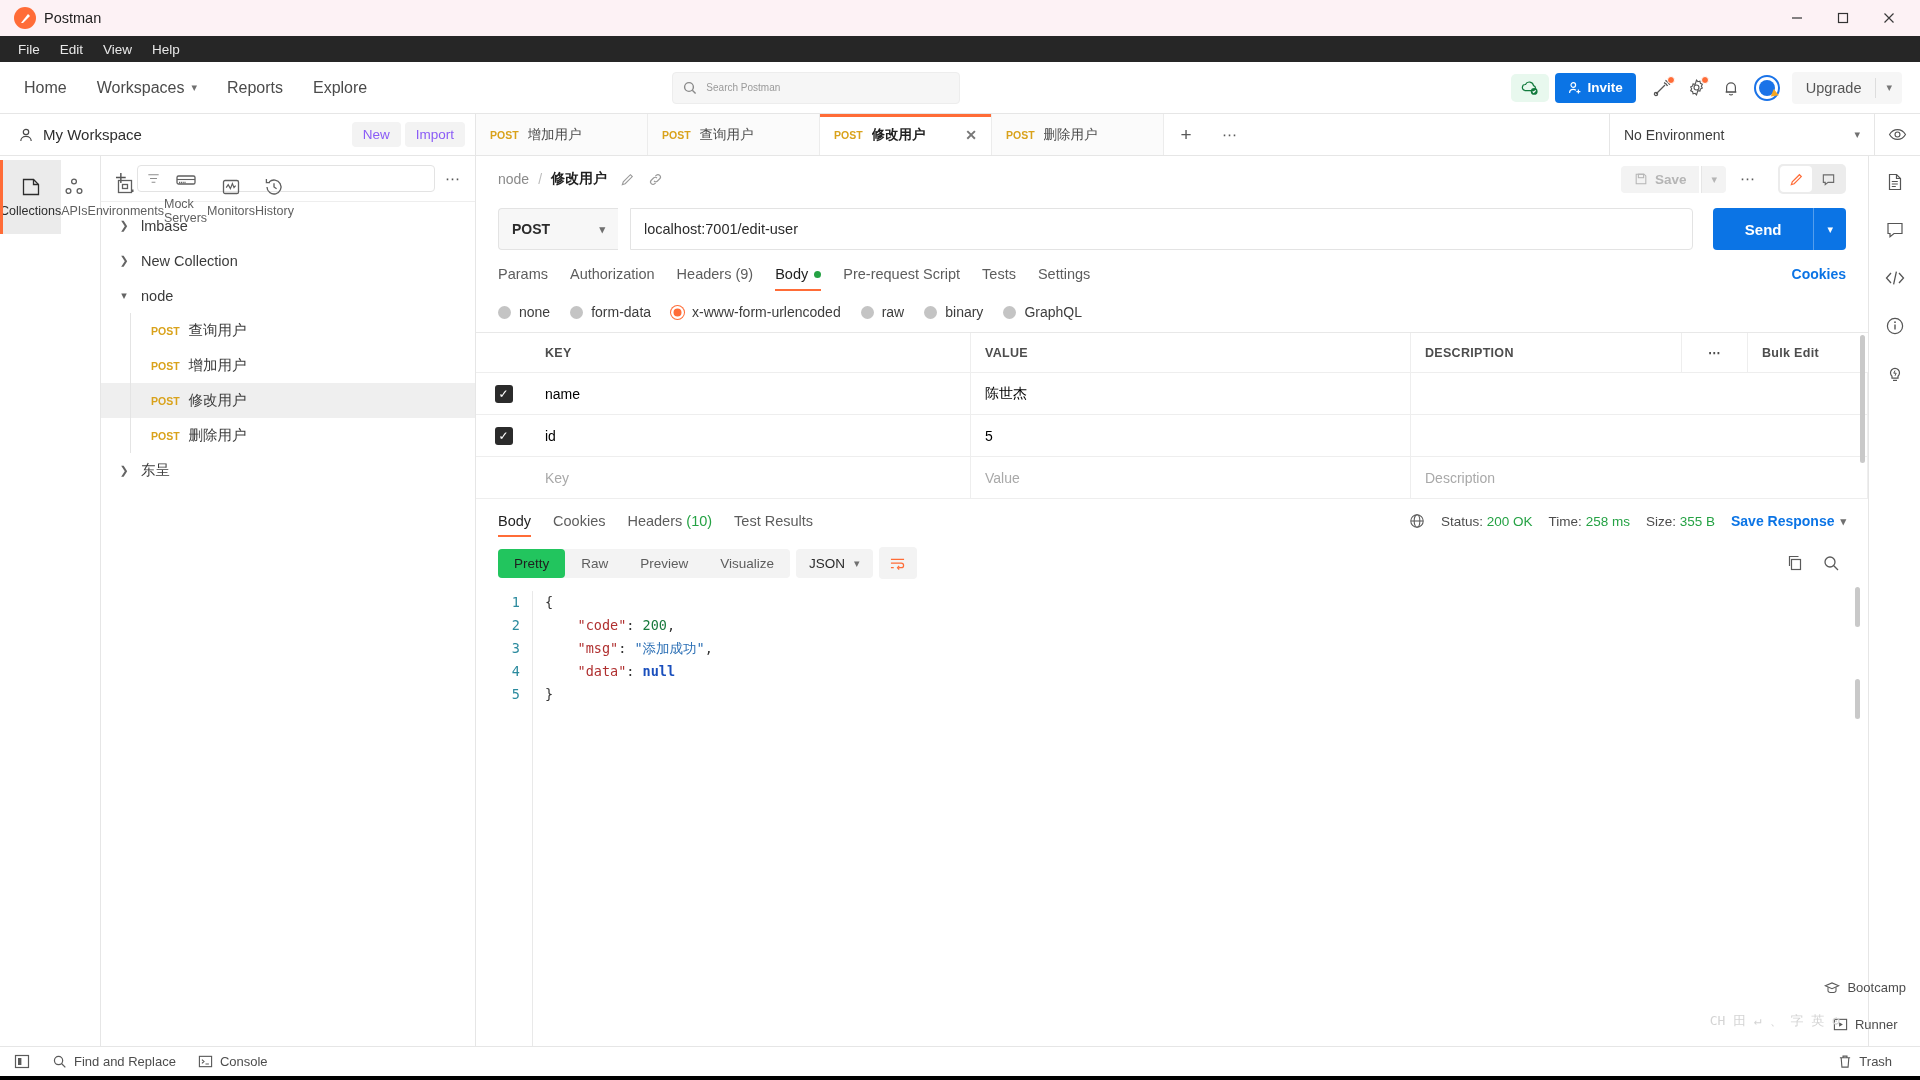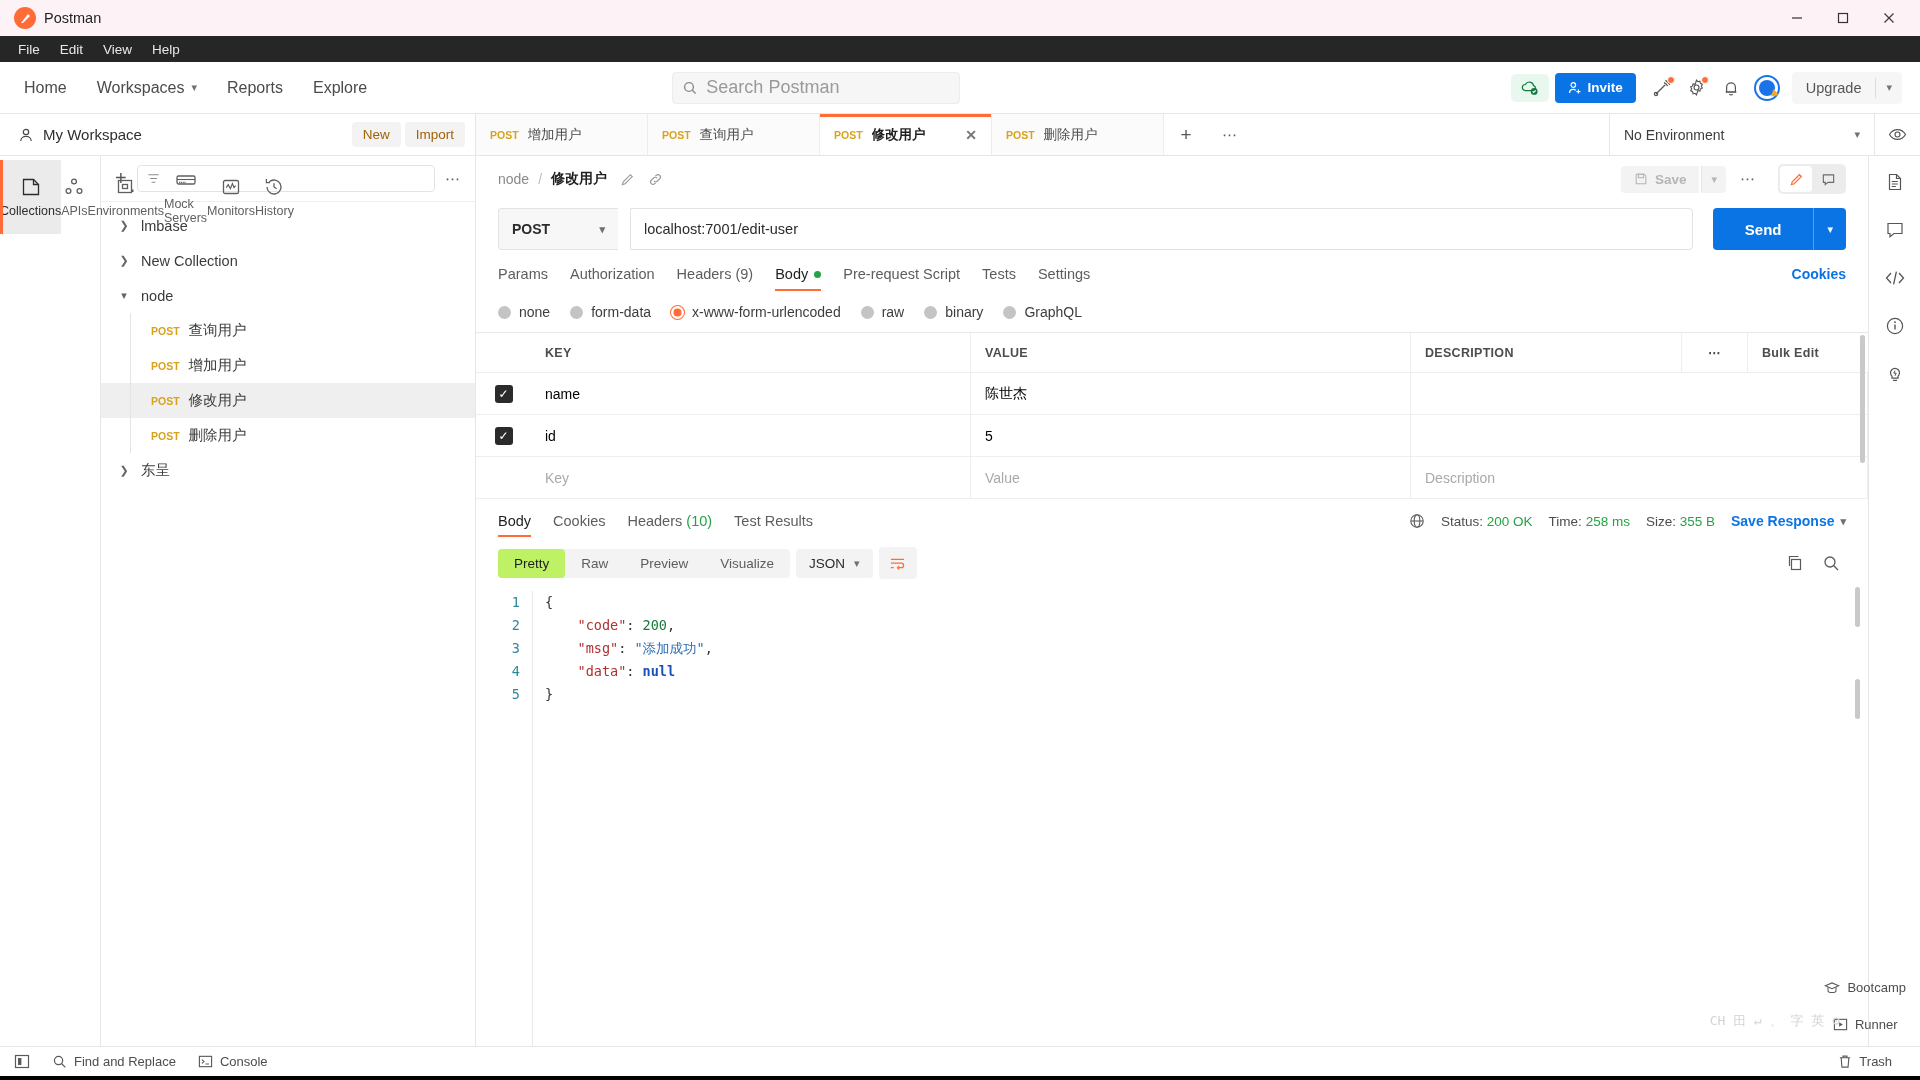--- a/index.html
+++ b/index.html
@@ -48,21 +48,21 @@
   .nav-link {
     font-size: 16px; color: #4b4b4b; margin-right: 30px;
     display: flex; align-items: center; gap: 7px;
   }
   .nav-link:first-child { margin-left: 6px; }
   .caret { font-size: 11px; color: #707070; }
 
   .searchbox {
     width: 288px; height: 32px; background: #f6f6f6; border: 1px solid #ededed;
     border-radius: 4px; display: flex; align-items: center; gap: 9px;
-    padding: 0 10px; margin: 0 auto; color: #9a9a9a; font-size: 18px;
+    padding: 0 10px; margin: 0 auto; color: #9a9a9a; font-size: 10px;
   }
 
   .topnav-right { display: flex; align-items: center; gap: 0; margin-left: auto; }
   .cloud-pill {
     width: 38px; height: 28px; background: #e8f8ee; border-radius: 5px;
     display: flex; align-items: center; justify-content: center;
   }
   .invite-btn {
     background: #0b74e5; color: #fff; font-size: 13.5px; font-weight: bold;
     height: 30px; border-radius: 4px; display: flex; align-items: center;
@@ -103,21 +103,21 @@
   .wsbar {
     height: 42px; display: flex; align-items: center; flex: none;
     border-bottom: 1px solid #e6e6e6; background: #fff;
   }
   .ws-left {
     width: 475px; display: flex; align-items: center; gap: 9px;
     padding-left: 18px; height: 100%;
   }
   .ws-name { font-size: 15px; color: #2e2e2e; }
   .ws-btns { margin-left: auto; display: flex; align-items: center; gap: 4px; padding-right: 10px;}
-  .ws-btn { font-size: 13.5px; color: #a16207; padding: 5px 11px; border-radius: 4px; background: #f3f3f3; }
+  .ws-btn { font-size: 13.5px; color: #8b5cf6; padding: 5px 11px; border-radius: 4px; background: #f3f3f3; }
 
   
   .tabstrip {
     flex: 1; display: flex; align-items: stretch; height: 100%;
     border-left: 1px solid #e6e6e6; overflow: hidden;
   }
   .rtab {
     min-width: 172px; max-width: 210px; display: flex; align-items: center;
     gap: 9px; padding: 0 14px; font-size: 13.5px; color: #4a4a4a;
     border-right: 1px solid #ececec; position: relative; background: #fbfbfb;
@@ -266,21 +266,21 @@
   .rs.active { color: #1f1f1f; }
   .rs.active::after { content:''; position:absolute; left:0; right:0; bottom:0; height:2px; background:#ff6c37;}
   .rs .cnt { color: #25a244; }
   .resp-meta { margin-left: auto; display: flex; align-items: center; gap: 16px; padding-bottom: 8px; font-size: 13.5px; color: #4d4d4d; }
   .resp-meta b { color: #25a244; font-weight: normal; }
   .save-resp { color: #0b74e5; font-weight: bold; font-size: 14px; display:flex; align-items:center; gap:6px;}
 
   .viewerbar { display: flex; align-items: center; gap: 6px; padding: 10px 22px 0 22px; }
   .vseg { display: flex; background: #f3f3f3; border-radius: 4px; }
   .vseg > div { padding: 7px 16px; font-size: 13.5px; color: #5d5d5d; border-radius: 4px; }
-  .vseg > div.on { background: #bef264; color: #1f1f1f; }
+  .vseg > div.on { background: #22c55e; color: #1f1f1f; }
   .fmt { background: #f3f3f3; border-radius: 4px; padding: 7px 13px; font-size: 13.5px; color: #2b2b2b; display: flex; align-items: center; gap: 9px; }
   .wrapbtn { background: #f3f3f3; border-radius: 4px; width: 38px; height: 32px; display: flex; align-items: center; justify-content: center; color: #ff6c37; }
   .viewer-right { margin-left: auto; display: flex; gap: 18px; color: #5a5a5a; padding-right: 6px;}
 
   .code {
     flex: 1; display: flex; padding: 12px 0 0 0; font-family: "DejaVu Sans Mono", monospace;
     font-size: 13.5px; position: relative; overflow: hidden; min-height: 0;
   }
   .gutter { width: 56px; text-align: right; padding-right: 12px; color: #2b8a9e; user-select: none; }
   .gutter div, .lines div { line-height: 23px; height: 23px; }

